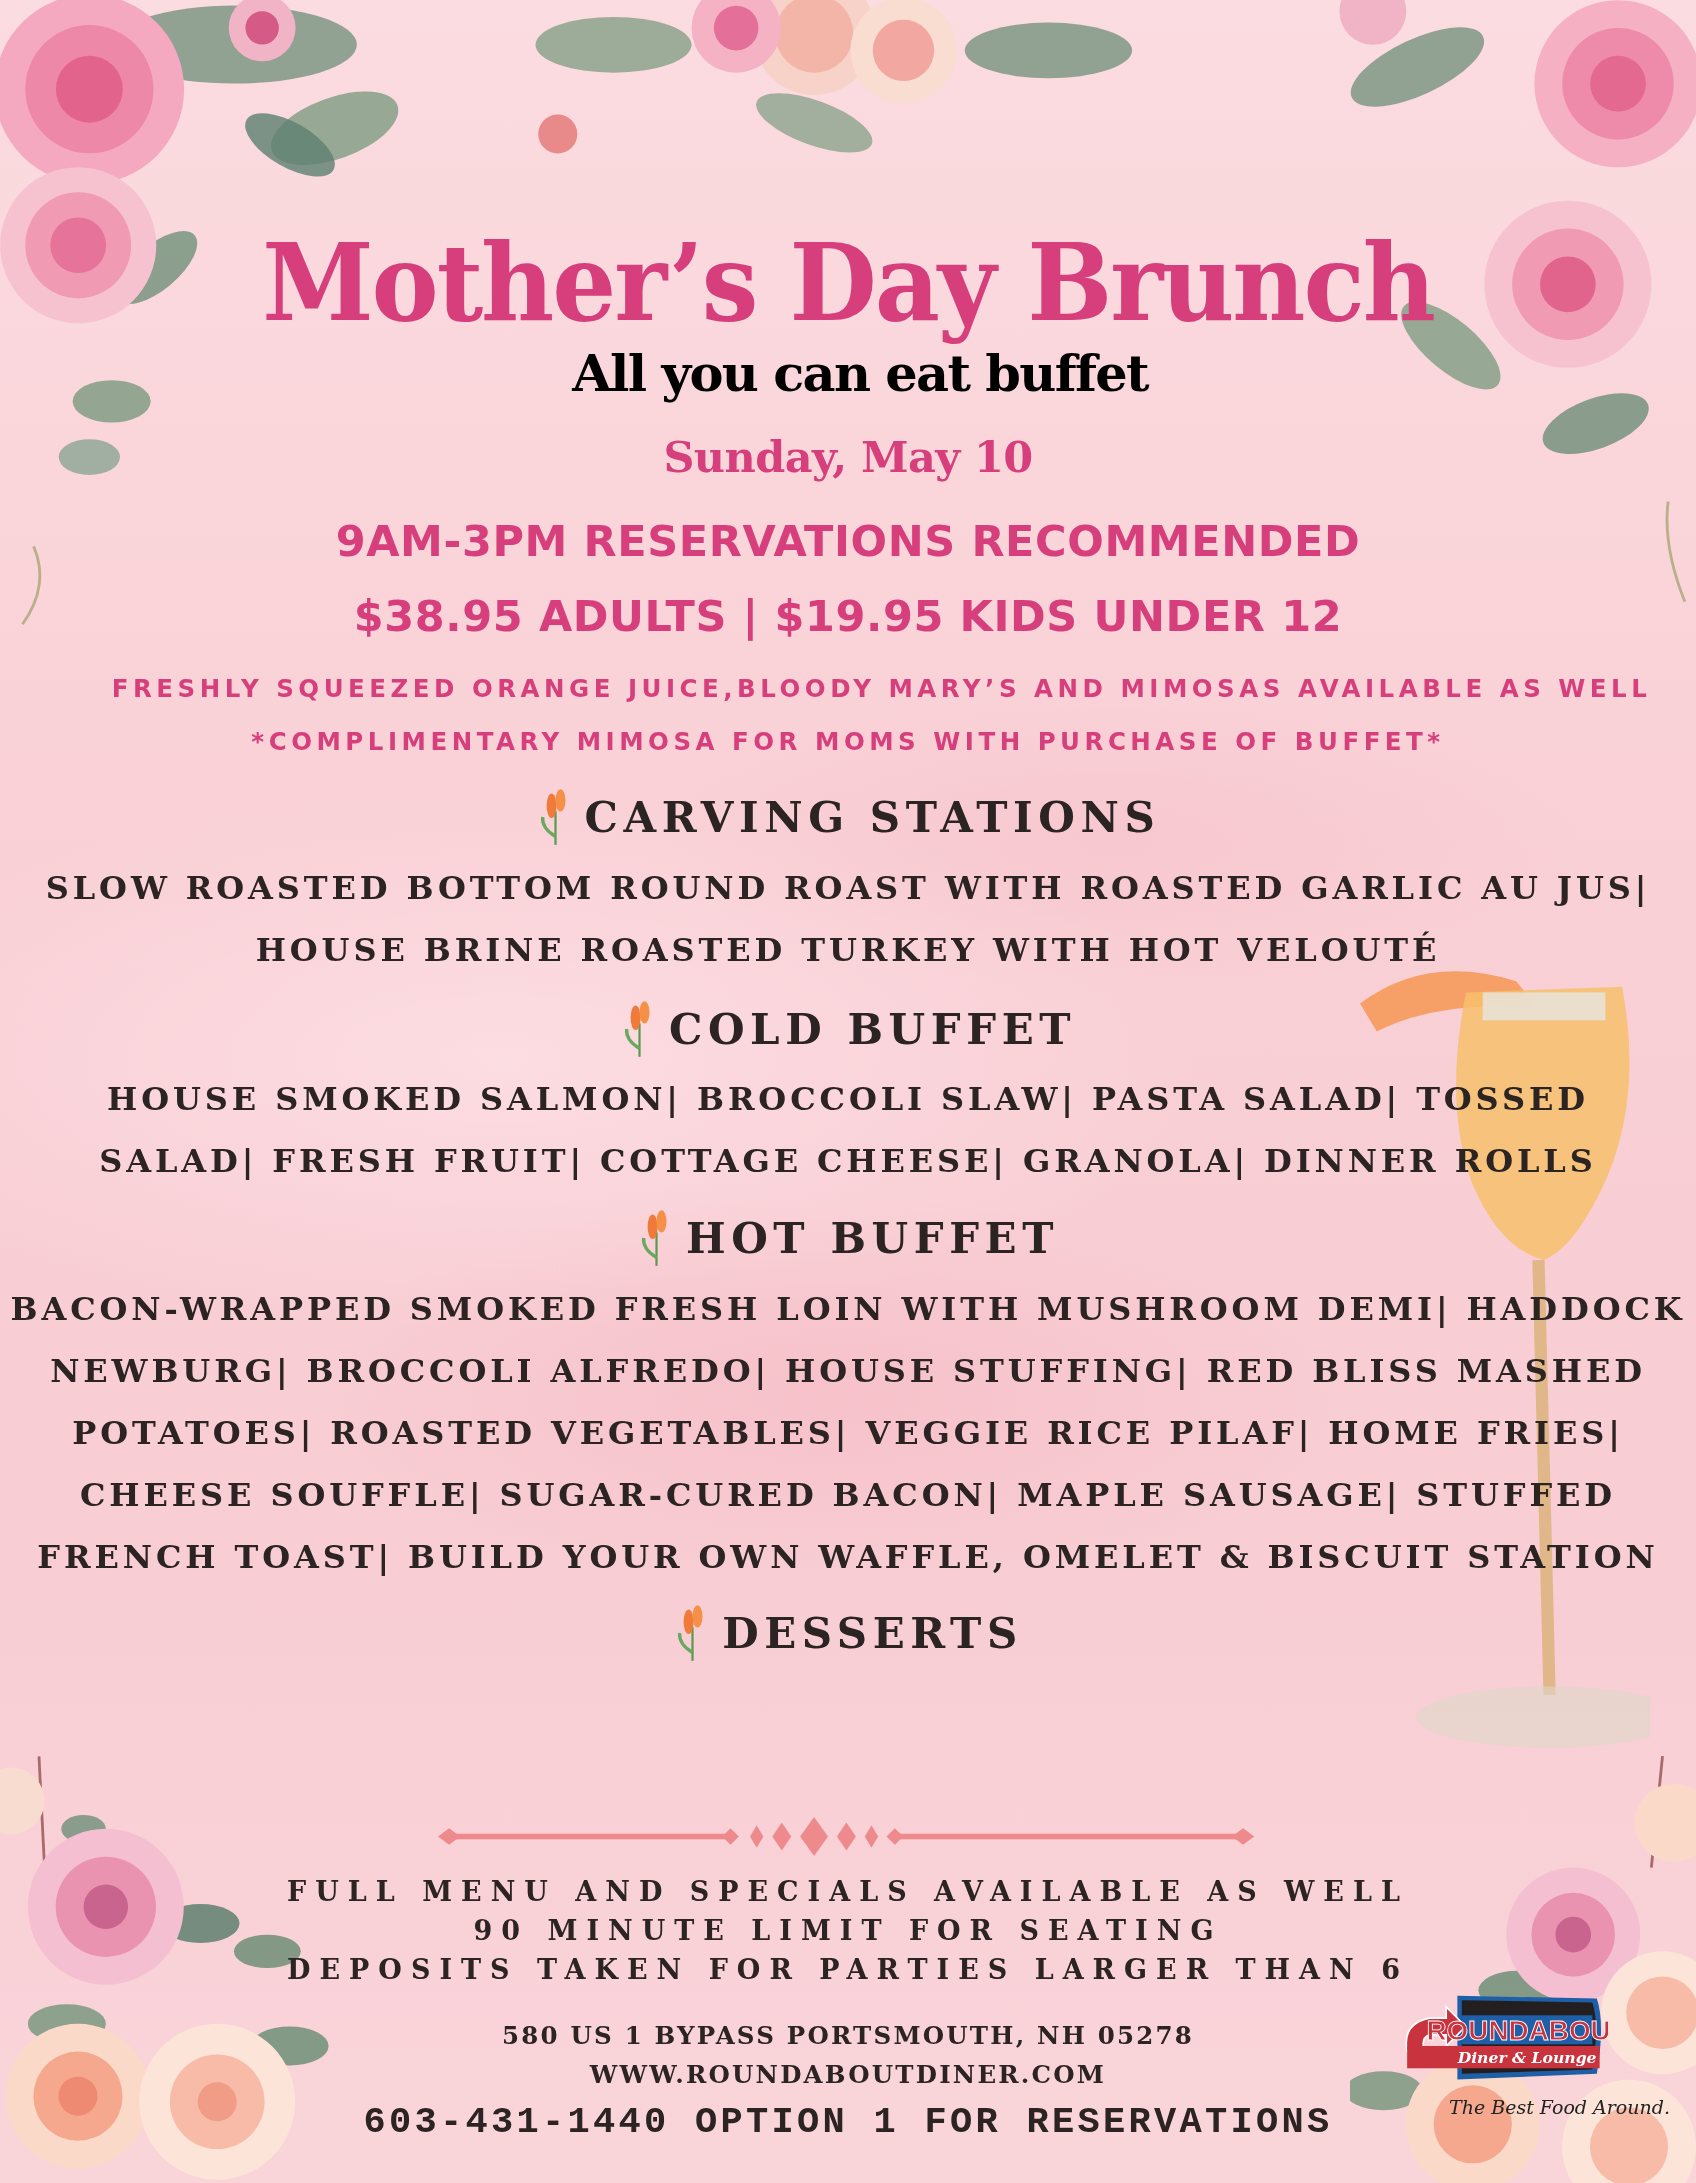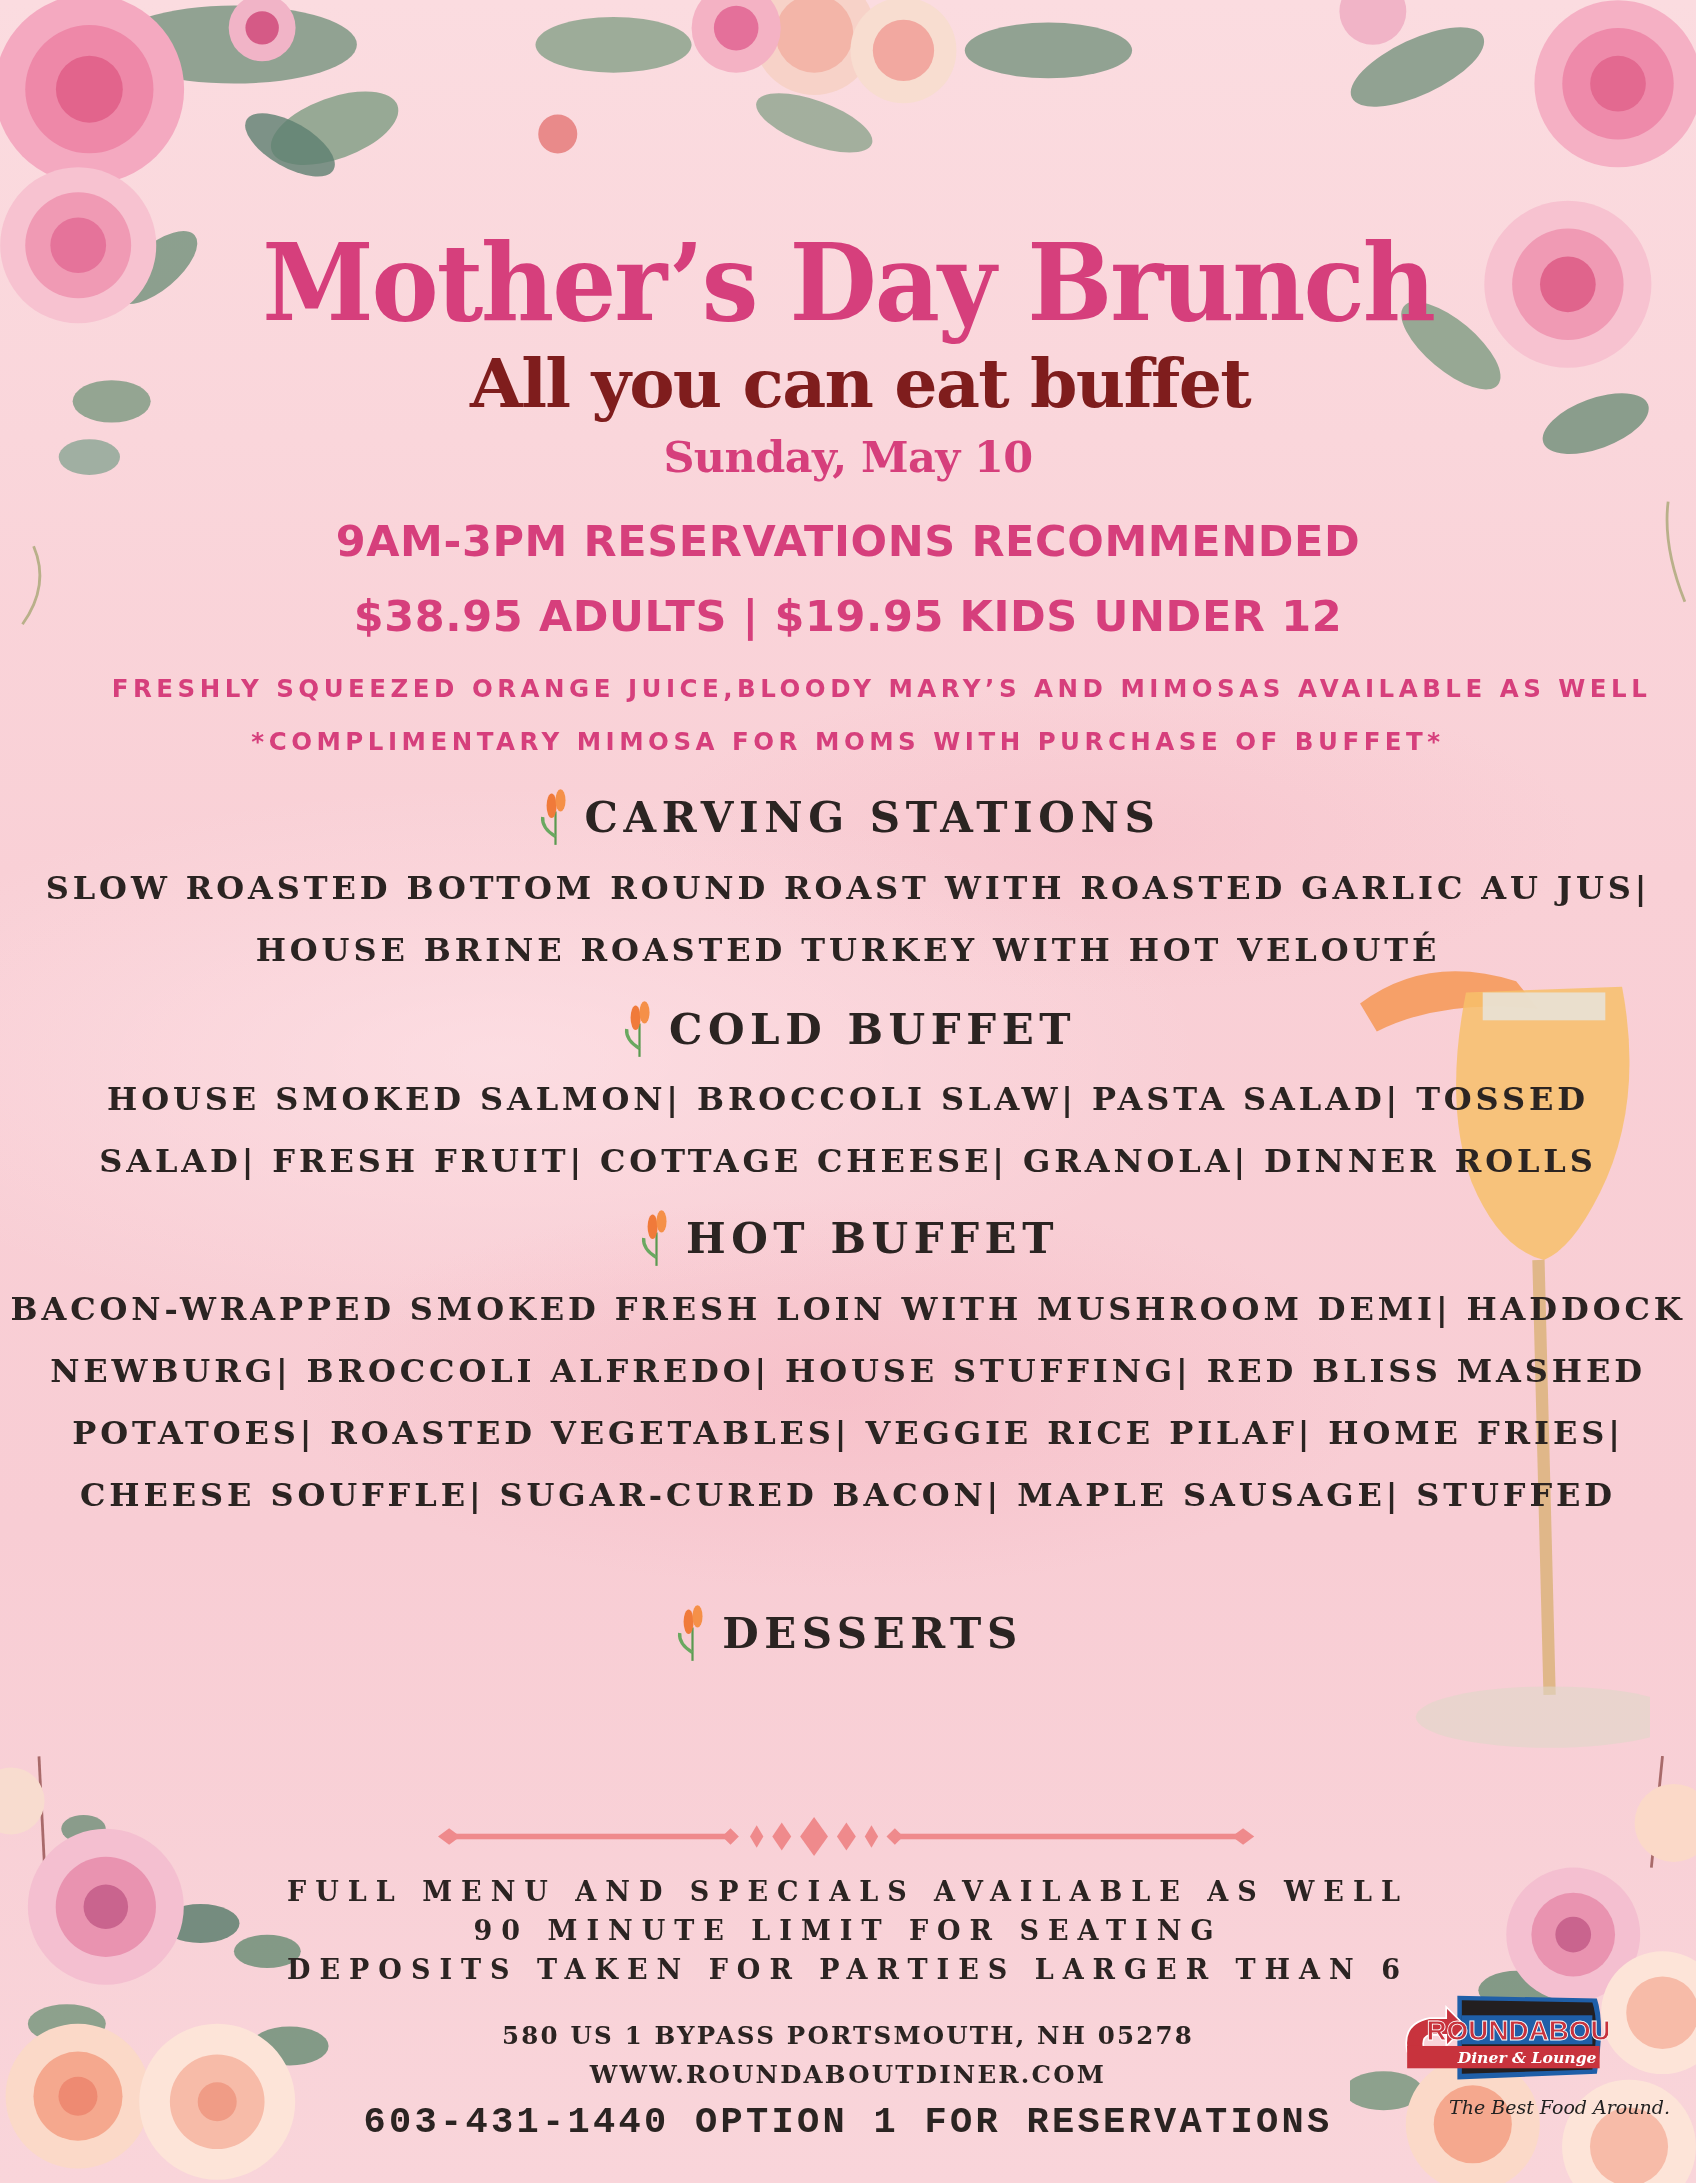--- a/index.html
+++ b/index.html
@@ -16,21 +16,21 @@
       radial-gradient(ellipse 669px 223px at 1115px 836px, rgba(244,178,190,0.30), transparent 70%),
       linear-gradient(180deg, #fbdce0 0%, #f9d0d6 40%, #f8cdd4 70%, #f9d5da 100%);
   }
   .abs { position: absolute; }
   .center-line { position: absolute; left: 0; right: 0; text-align: center; white-space: nowrap; }
 
   .title {
     top: 220px; font-family: "DejaVu Serif", serif; font-weight: bold;
     font-size: 106px; color: #d63f7c; letter-spacing: -2.2px; transform: scaleX(0.95);
   }
-  .subtitle { top: 343px; font-family: "DejaVu Serif", serif; font-weight: bold; font-size: 68px; color: #7f1d1d; letter-spacing: -1.7px; padding-left: 24px; }
+  .subtitle { top: 343px; font-family: "DejaVu Serif", serif; font-weight: bold; font-size: 51px; color: #000000; letter-spacing: -1.7px; padding-left: 24px; }
   .date { top: 432px; font-family: "DejaVu Serif", serif; font-weight: bold; font-size: 43px; color: #d63f7c; letter-spacing: -0.6px; }
   .hours { top: 516px; font-family: "DejaVu Sans", sans-serif; font-weight: bold; font-size: 43px; color: #d63f7c; letter-spacing: 0.6px; text-align: center; }
   .prices { top: 591px; font-family: "DejaVu Sans", sans-serif; font-weight: bold; font-size: 43px; color: #d63f7c; letter-spacing: 0.6px; }
   .drinks { top: 674px; font-family: "DejaVu Sans", sans-serif; font-weight: bold; font-size: 24.5px; color: #d63f7c; letter-spacing: 4.5px; padding-left: 67px; }
   .promo { top: 727px; font-family: "DejaVu Sans", sans-serif; font-weight: bold; font-size: 24.5px; color: #d63f7c; letter-spacing: 4.5px; }
 
   .section-head {
     font-family: "DejaVu Serif", serif; font-weight: bold; font-size: 42px; color: #2b2422; letter-spacing: 5.6px;
     display: flex; align-items: center; justify-content: center; gap: 10px;
   }
@@ -188,20 +188,21 @@
         <ellipse cx="28" cy="30" rx="9" ry="22" fill="#f07a3a"></ellipse>
         <ellipse cx="44" cy="20" rx="9" ry="20" fill="#f59048"></ellipse>
       </svg>
     <span>HOT BUFFET</span>
   </div>
   <div class="items" style="margin-top:12.3px">
     <div>BACON-WRAPPED SMOKED FRESH LOIN WITH MUSHROOM DEMI| HADDOCK</div>
     <div>NEWBURG| BROCCOLI ALFREDO| HOUSE STUFFING| RED BLISS MASHED</div>
     <div>POTATOES| ROASTED VEGETABLES| VEGGIE RICE PILAF| HOME FRIES|</div>
     <div>CHEESE SOUFFLE| SUGAR-CURED BACON| MAPLE SAUSAGE| STUFFED</div>
+    <div>FRENCH TOAST| BUILD YOUR OWN WAFFLE, OMELET &amp; BISCUIT STATION</div>
   </div>
 </div>
 
 <div class="abs" style="left:0;right:0;top:1605px">
   <div class="section-head">
     <svg class="tulip" viewBox="0 0 70 100">
         <path d="M35 100 L35 40" stroke="#5a9a50" stroke-width="4"></path>
         <path d="M35 85 Q10 70 12 50" stroke="#6aa860" stroke-width="6" fill="none"></path>
         <ellipse cx="28" cy="30" rx="9" ry="22" fill="#f07a3a"></ellipse>
         <ellipse cx="44" cy="20" rx="9" ry="20" fill="#f59048"></ellipse>

